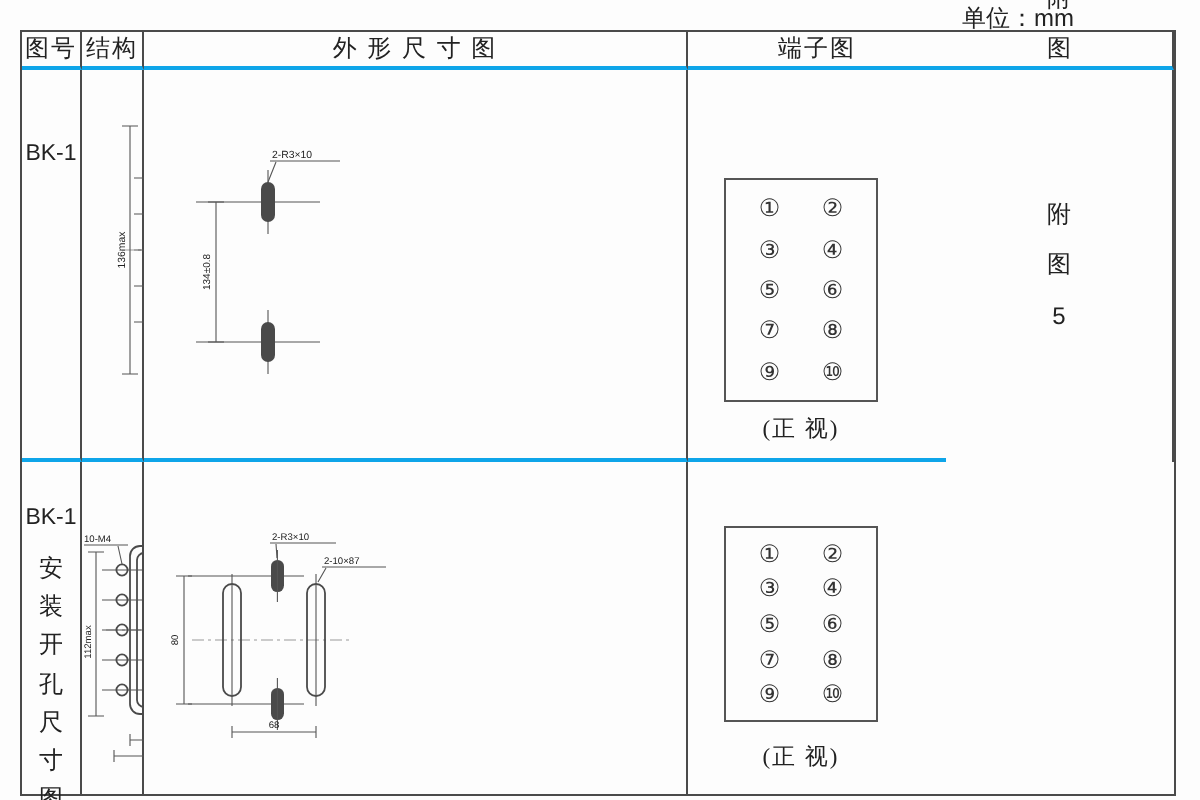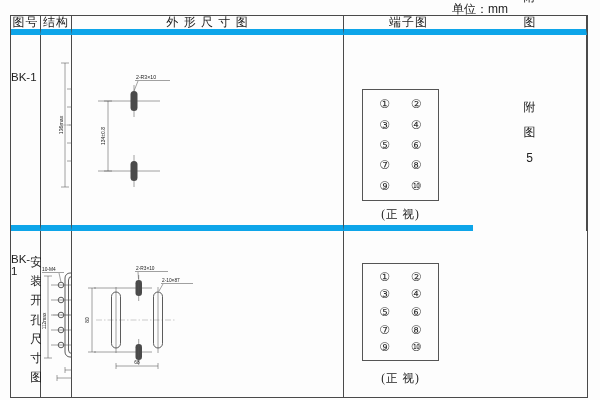--- a/index.html
+++ b/index.html
@@ -1,29 +1,29 @@
 <!DOCTYPE html>
 <html><head>
 <meta charset="utf-8">
 <style>
   html,body{margin:0;padding:0;background:#e8e8e8;}
   .page{position:relative;width:600px;height:400px;background:#fdfdfd;overflow:hidden;
         font-family:"Liberation Sans","DejaVu Sans",sans-serif;color:#222;}
-  .unit{position:absolute;top:1px;left:452px;width:110px;font-size:12px;}
+  .unit{position:absolute;top:1px;left:427px;width:110px;text-align:right;font-size:12px;}
   .tbl{position:absolute;left:10px;top:15px;display:grid;
        grid-template-columns:30px 31px 272px 129px 114px;
        grid-template-rows:19px 196px 166px;
        border:1px solid #4a4a4a;}
-  .c{border-right:1px solid #4a4a4a;border-bottom:6px solid #0ea5e9;position:relative;box-sizing:border-box;background:#fdfdfd;}
+  .c{border-right:1px solid #4a4a4a;border-bottom:2px solid #0ea5e9;position:relative;box-sizing:border-box;background:#fdfdfd;}
   .lastcol{border-right:none;}
   .lastrow{border-bottom:none;}
   .hd{display:flex;align-items:center;justify-content:center;font-size:12px;letter-spacing:1px;white-space:nowrap;}
   .figcell{display:flex;align-items:center;justify-content:center;}
   .figtext{width:14px;word-break:break-all;line-height:2.1;text-align:center;font-size:12px;}
-  .structcell{display:flex;align-items:flex-start;}
+  .structcell{display:flex;flex-direction:column;align-items:center;}
   .pt1{padding-top:36px;}
   .pt2{padding-top:22px;}
   .model{font-size:11.5px;margin-bottom:10px;}
   .structtext{width:14px;word-break:break-all;line-height:1.6;text-align:center;font-size:12px;}
   svg.draw{position:absolute;left:0;top:0;}
   .ln{stroke:#4a4a4a;stroke-width:0.9;fill:none;}
   .thin{stroke:#555;stroke-width:0.55;fill:none;}
   .cl{stroke:#999;stroke-width:0.5;fill:none;stroke-dasharray:6 2 1.5 2;}
   .fl{fill:#4a4a4a;stroke:none;}
   .nut{fill:#5a5a5a;stroke:none;}

